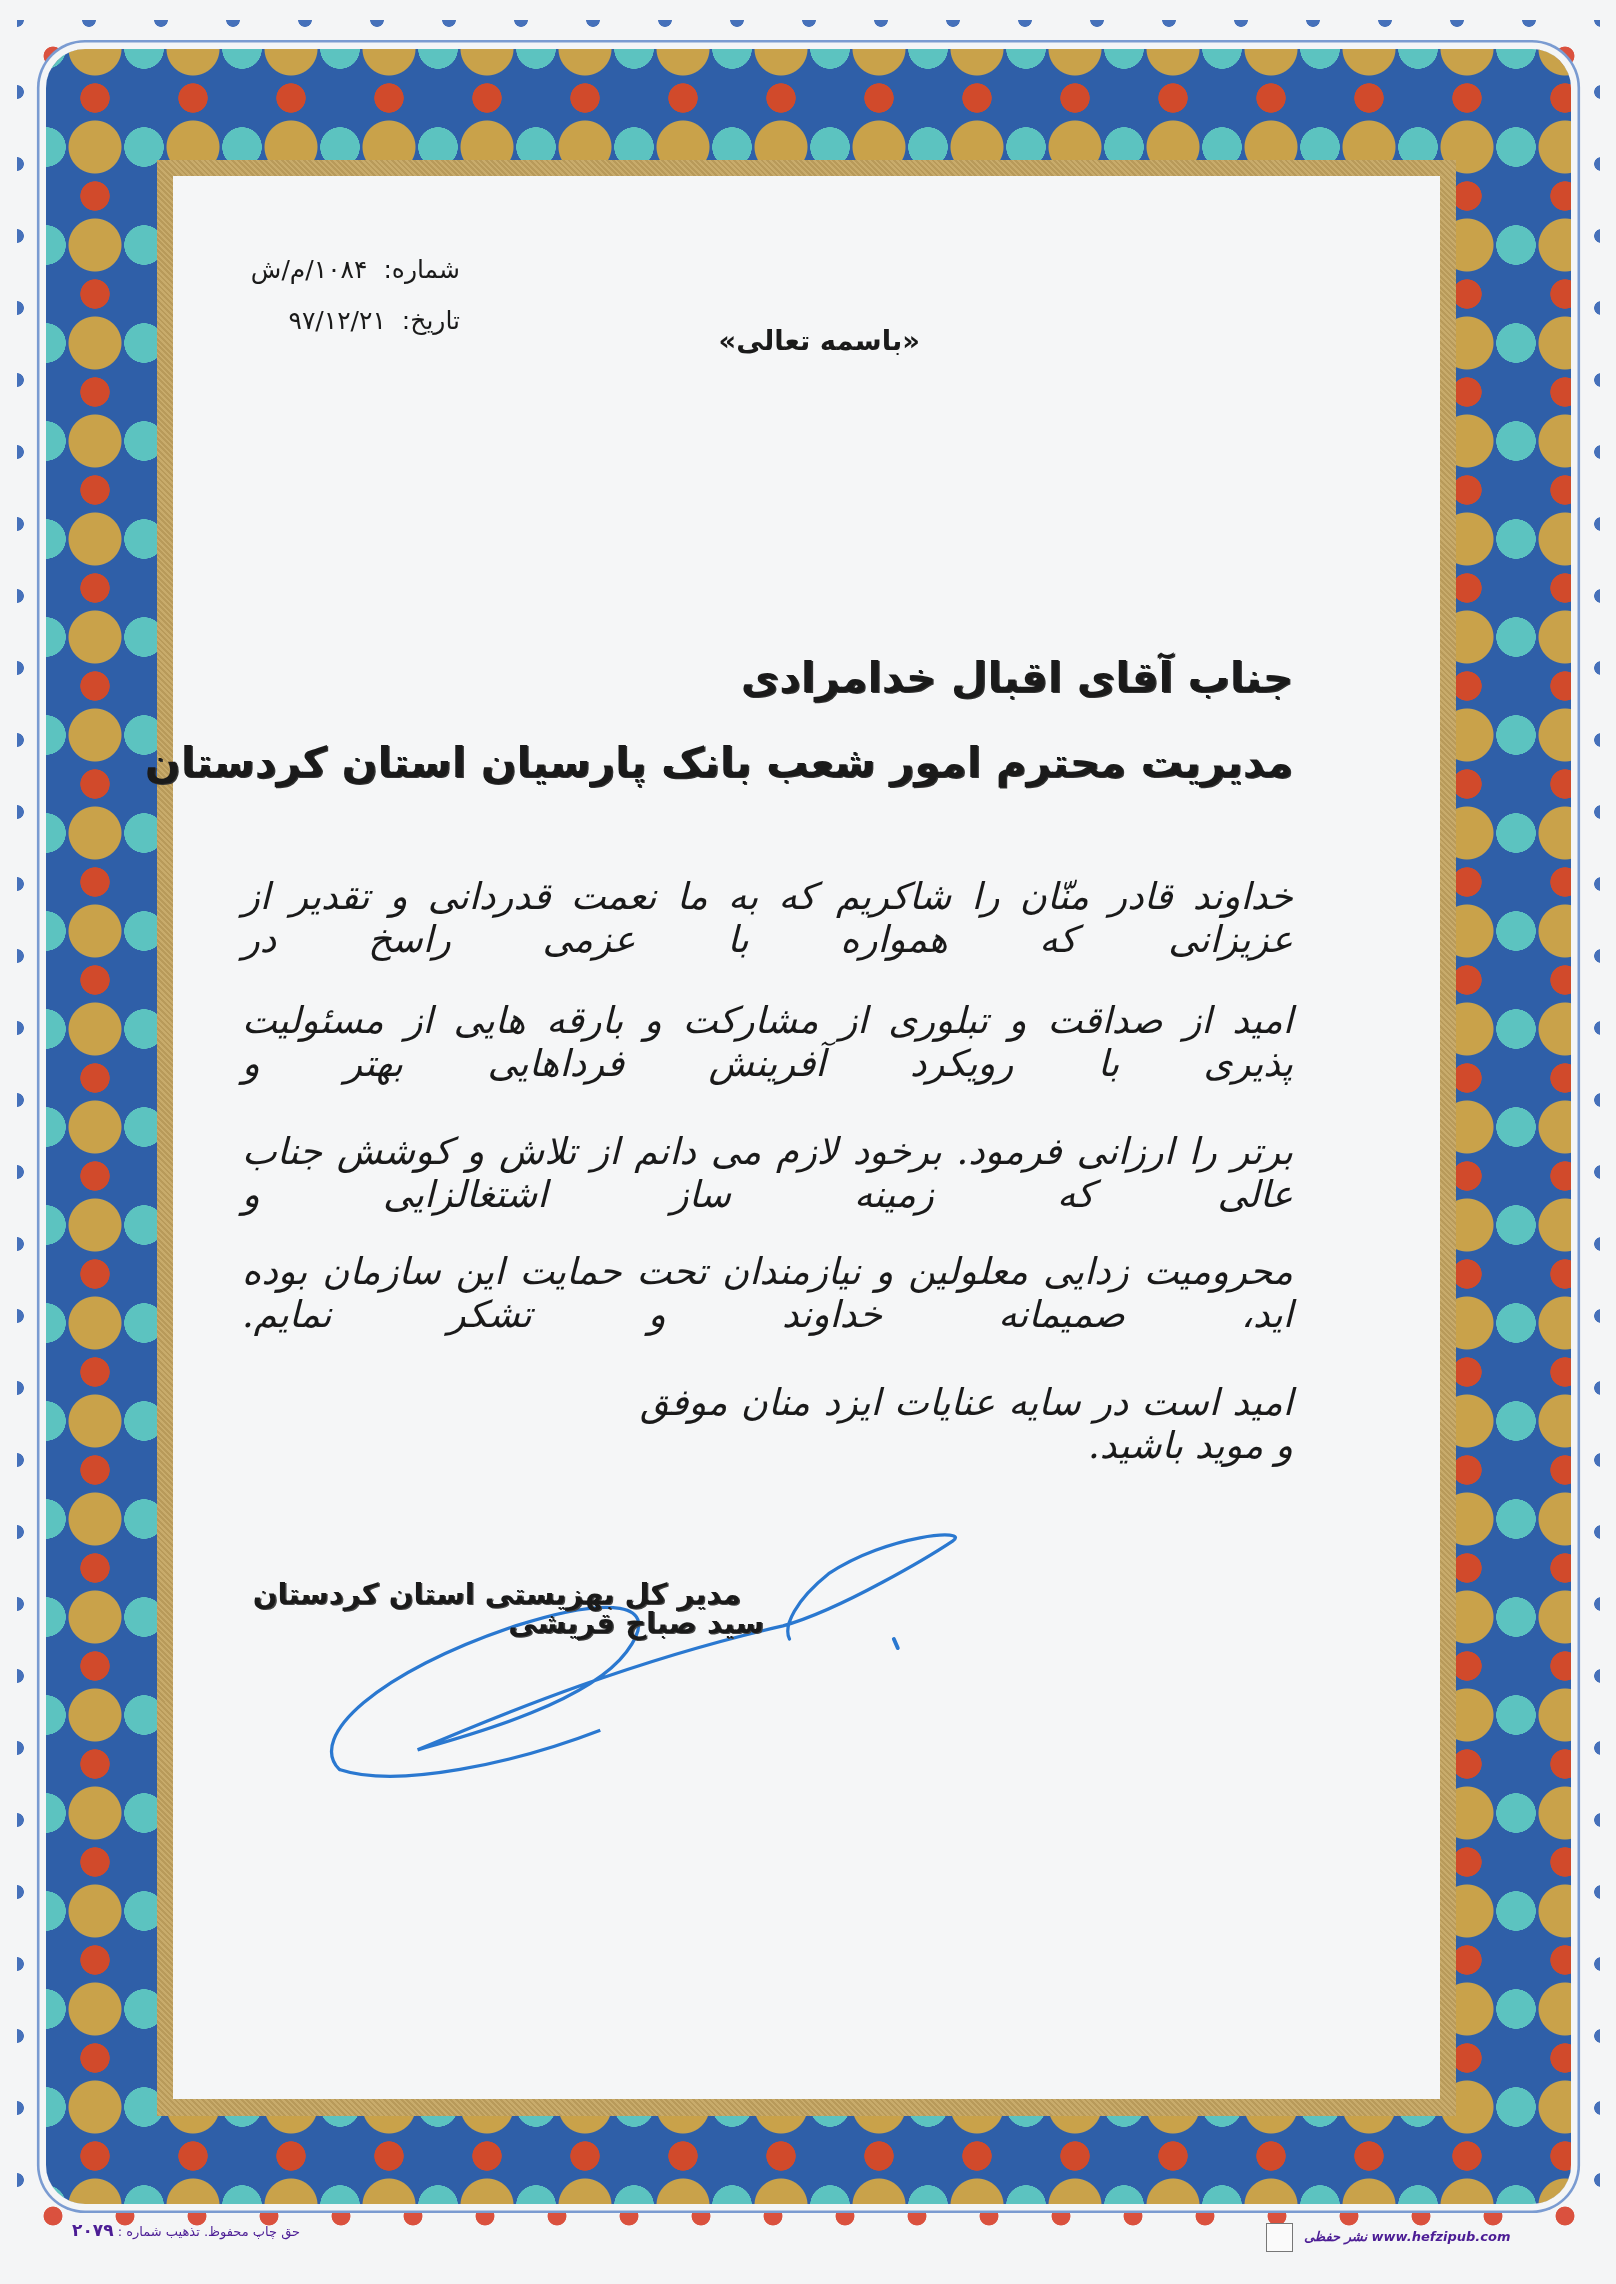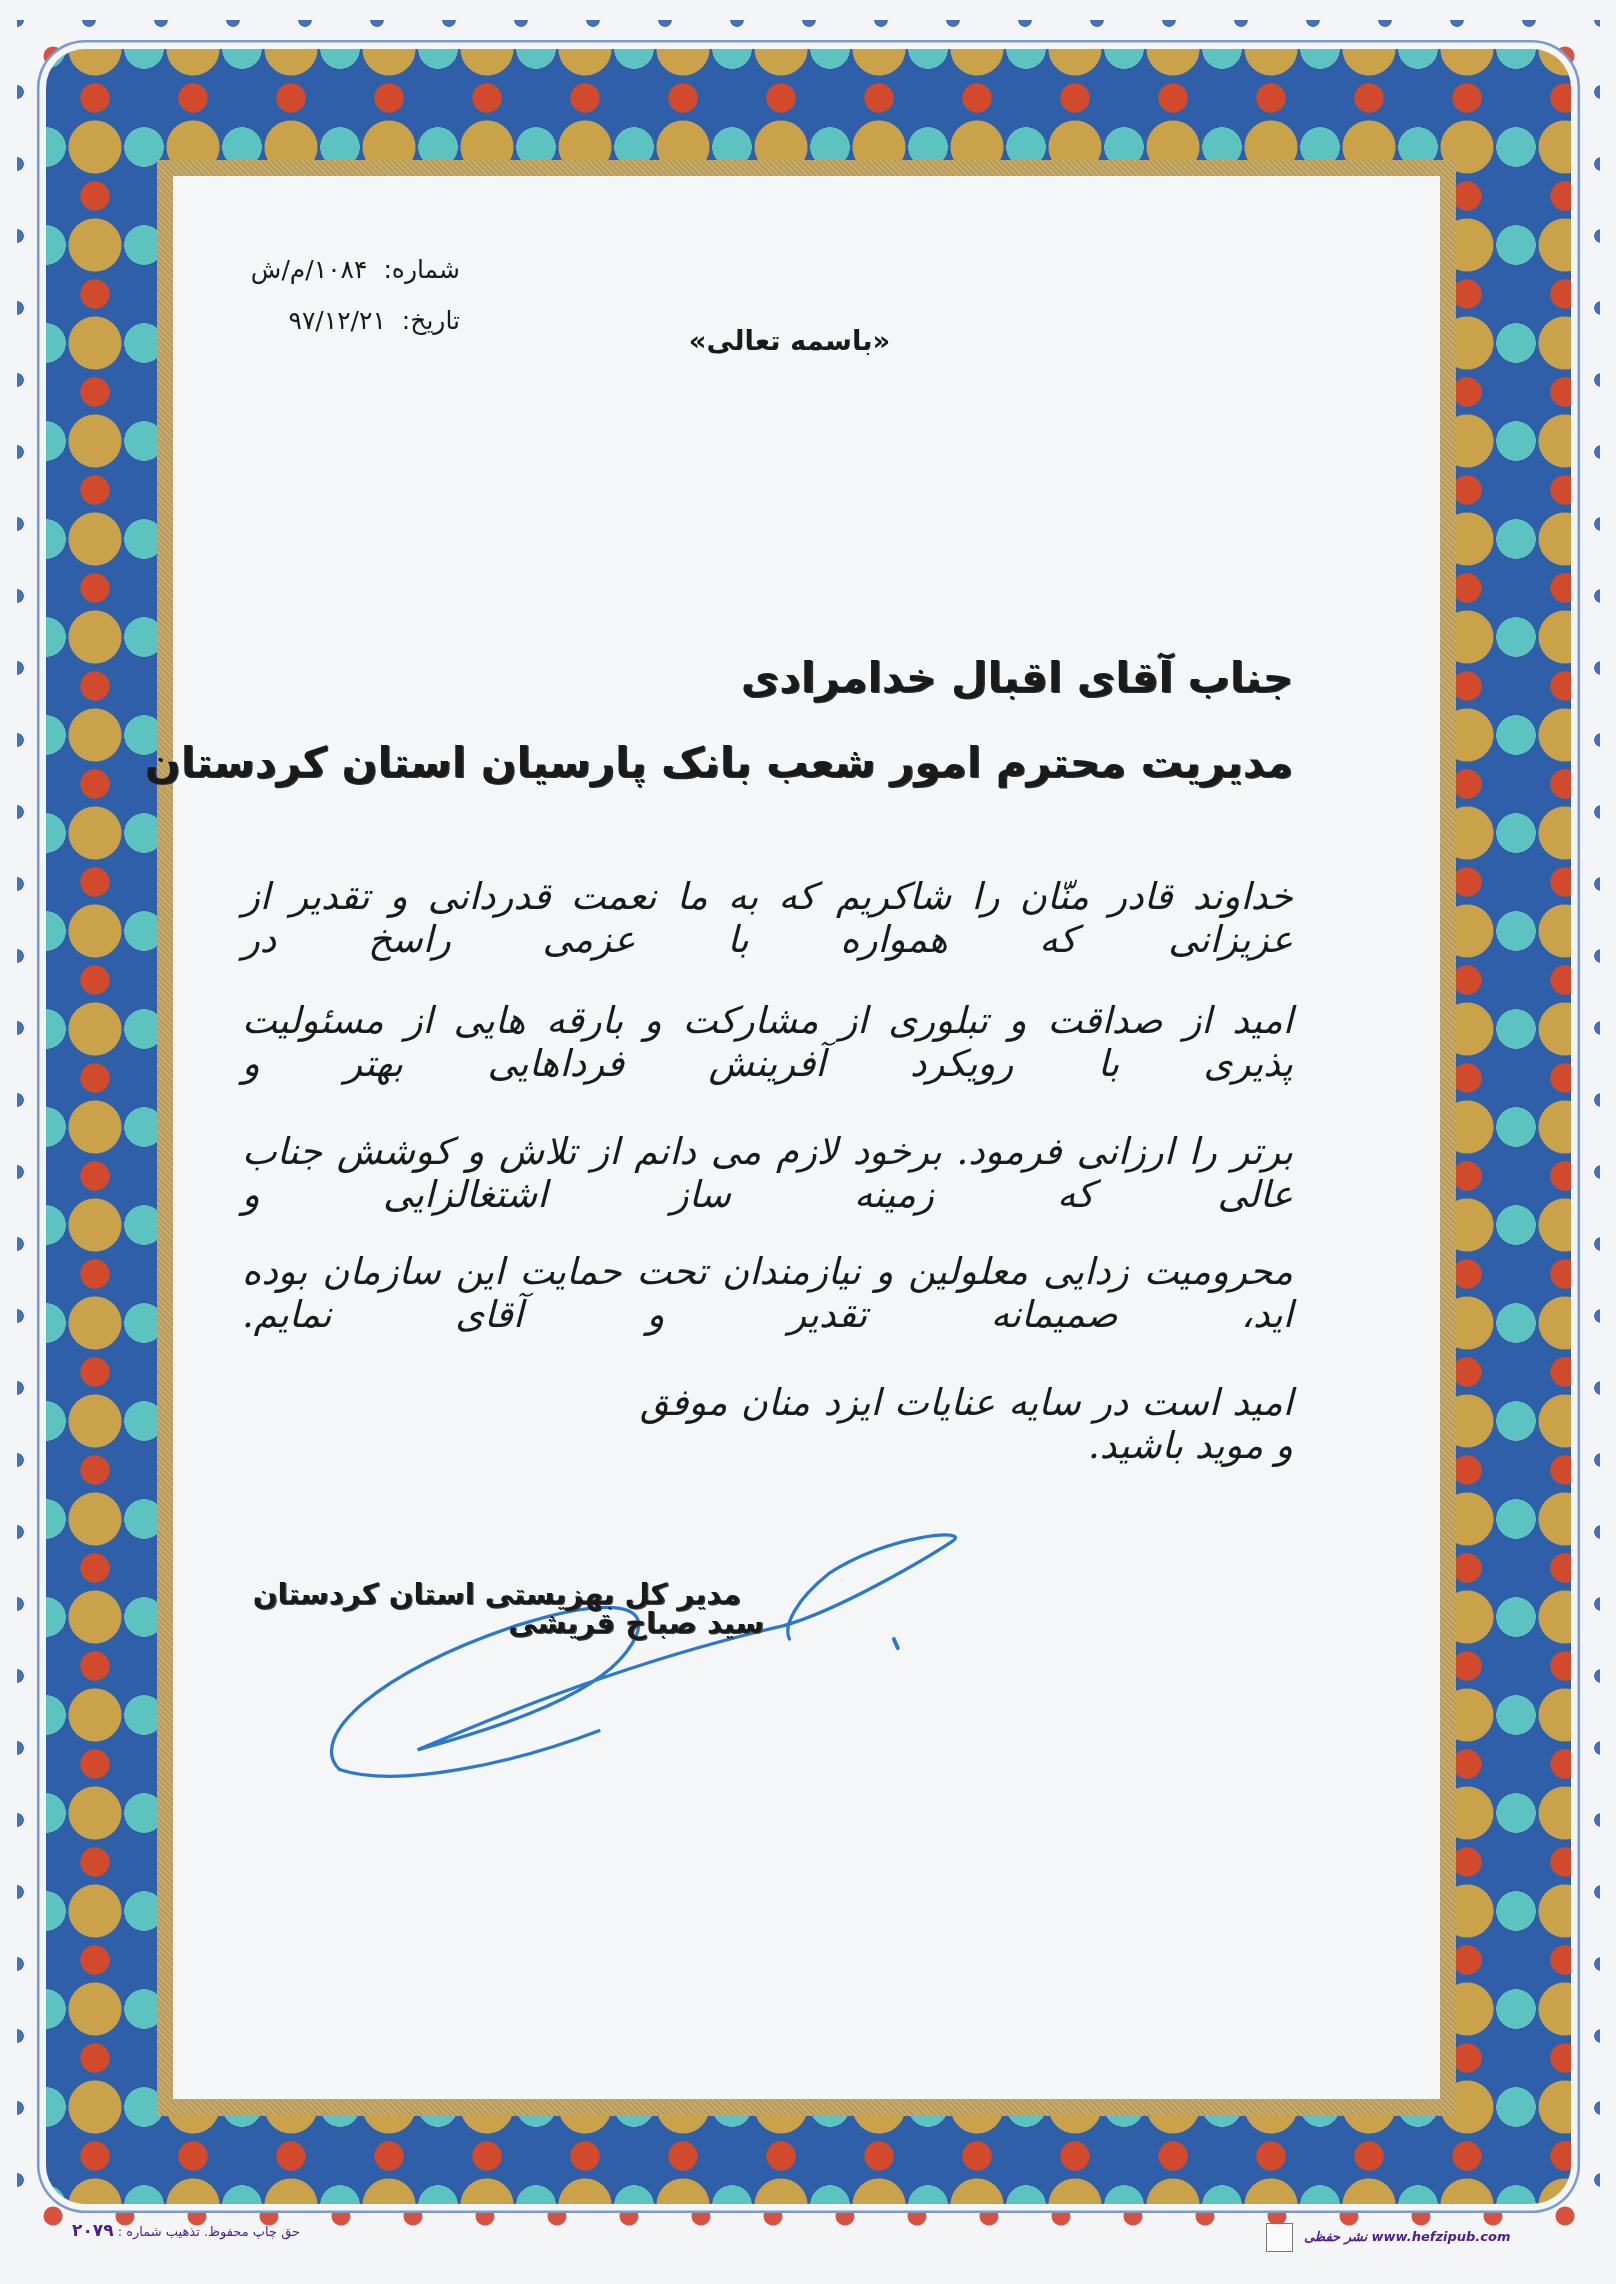--- a/index.html
+++ b/index.html
@@ -36,21 +36,21 @@
     background: #f5f6f7;
   }
 
   .abs { position: absolute; }
   .ref { right: 1156px; text-align: right; font-size: 25px; direction: rtl; }
   .ref.num { top: 255px; }
   .ref.date { top: 306px; }
   .ref .lbl { margin-left: 8px; }
 
   .bismillah {
-    top: 325px; left: 659px; width: 261px; text-align: center;
+    top: 325px; left: 659px; width: 261px; 
     font-family: "DejaVu Sans", sans-serif; font-weight: bold; font-size: 27.4px; direction: rtl;
   }
   .addressee {
     right: 323px; text-align: right; direction: rtl;
     font-family: "DejaVu Sans", sans-serif; font-weight: 900; font-size: 42px;
     text-shadow: 1.3px 1.3px 0 #333;
   }
   .addressee.l1 { top: 653px; }
   .addressee.l2 { top: 738px; }
 
@@ -102,21 +102,21 @@
 </div>
 
 <div class="abs bismillah">«باسمه تعالی»</div>
 
 <div class="abs addressee l1">جناب آقای اقبال خدامرادی</div>
 <div class="abs addressee l2">مدیریت محترم امور شعب بانک پارسیان استان کردستان</div>
 
 <div class="abs body-line b1">خداوند قادر منّان را شاکریم که به ما نعمت قدردانی و تقدیر از عزیزانی که همواره با عزمی راسخ در</div>
 <div class="abs body-line b2">امید از صداقت و تبلوری از مشارکت و بارقه هایی از مسئولیت پذیری با رویکرد آفرینش فرداهایی بهتر و</div>
 <div class="abs body-line b3">برتر را ارزانی فرمود.   برخود لازم می دانم از تلاش و کوشش جناب عالی که زمینه ساز اشتغالزایی و</div>
-<div class="abs body-line b4">محرومیت زدایی معلولین و نیازمندان تحت حمایت این سازمان بوده اید، صمیمانه تقدیر و آقای نمایم.</div>
+<div class="abs body-line b4">محرومیت زدایی معلولین و نیازمندان تحت حمایت این سازمان بوده اید، صمیمانه خداوند و تشکر نمایم.</div>
 <div class="abs body-line b5 last">امید است در سایه عنایات ایزد منان موفق و موید باشید.</div>
 
 <svg class="abs signature" viewBox="0 0 1100 420">
   <path d="M60 390 C 10 340, 120 240, 330 170 C 470 125, 560 130, 500 210 C 440 290, 250 340, 180 360 C 320 300, 520 220, 740 170 C 830 145, 970 60, 1000 40 C 1030 20, 900 30, 810 90 C 760 130, 740 170, 750 190" fill="none" stroke="#2a78d0" stroke-width="5" stroke-linecap="round"></path>
   <path d="M60 390 C 150 420, 330 380, 460 330" fill="none" stroke="#2a78d0" stroke-width="5"></path>
   <path d="M910 190 l6 14" stroke="#2a78d0" stroke-width="6" stroke-linecap="round"></path>
 </svg>
 
 <div class="abs sig-name">سید صباح قریشی</div>
 <div class="abs sig-title">مدیر کل بهزیستی استان کردستان</div>

